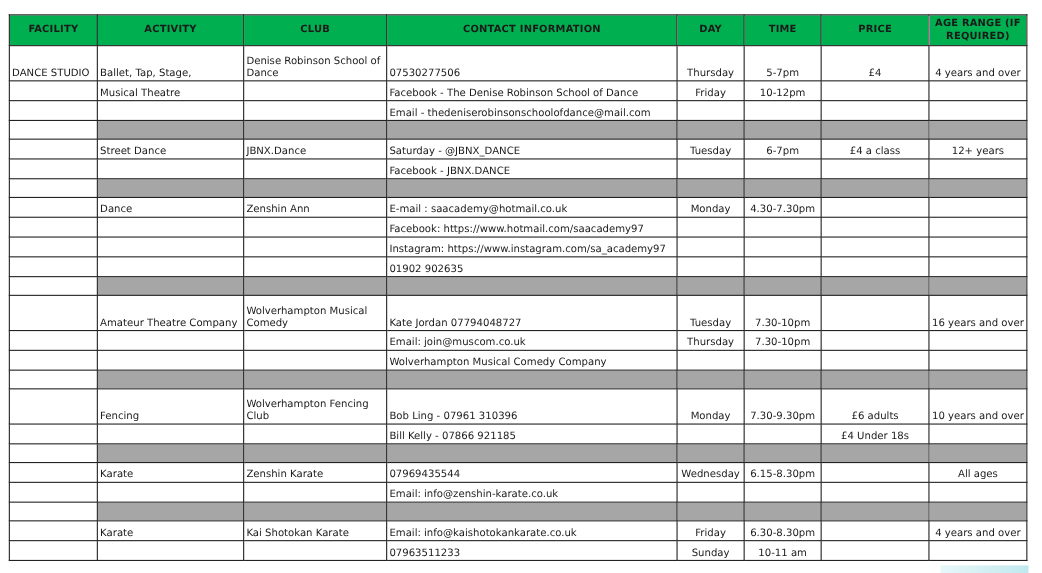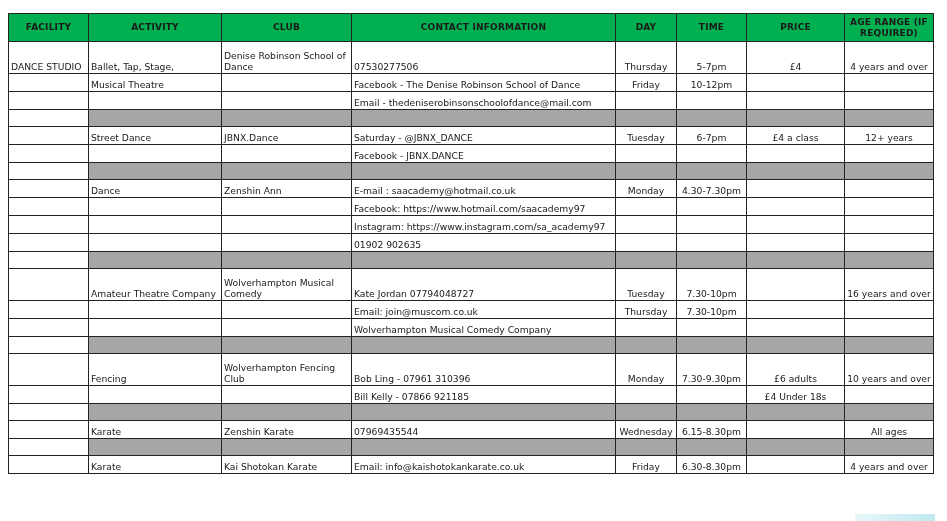--- a/index.html
+++ b/index.html
@@ -249,36 +249,56 @@
       <tr>
         <td class="bold"></td>
         <td class="bold">Karate</td>
         <td class="">Zenshin Karate</td>
         <td class="">07969435544</td>
         <td class="ctr">Wednesday</td>
         <td class="ctr">6.15-8.30pm</td>
         <td class="ctr"></td>
         <td class="ctr">All ages</td>
       </tr>
+      <tr>
+        <td class="bold"></td>
+        <td class="bold"></td>
+        <td class=""></td>
+        <td class="">Email: info@zenshin-karate.co.uk</td>
+        <td class="ctr"></td>
+        <td class="ctr"></td>
+        <td class="ctr"></td>
+        <td class="ctr"></td>
+      </tr>
       <tr class="sep">
         <td class="fac"></td>
         <td></td>
         <td></td>
         <td></td>
         <td></td>
         <td></td>
         <td></td>
         <td></td>
       </tr>
       <tr>
         <td class="bold"></td>
         <td class="bold">Karate</td>
         <td class="">Kai Shotokan Karate</td>
         <td class="">Email: info@kaishotokankarate.co.uk</td>
         <td class="ctr">Friday</td>
         <td class="ctr">6.30-8.30pm</td>
         <td class="ctr"></td>
         <td class="ctr">4 years and over</td>
+      </tr>
+      <tr>
+        <td class="bold"></td>
+        <td class="bold"></td>
+        <td class=""></td>
+        <td class="">07963511233</td>
+        <td class="ctr">Sunday</td>
+        <td class="ctr">10-11 am</td>
+        <td class="ctr"></td>
+        <td class="ctr"></td>
       </tr>
     </tbody>
 </table>
 
 <div class="deco"></div>
 
 </body></html>

